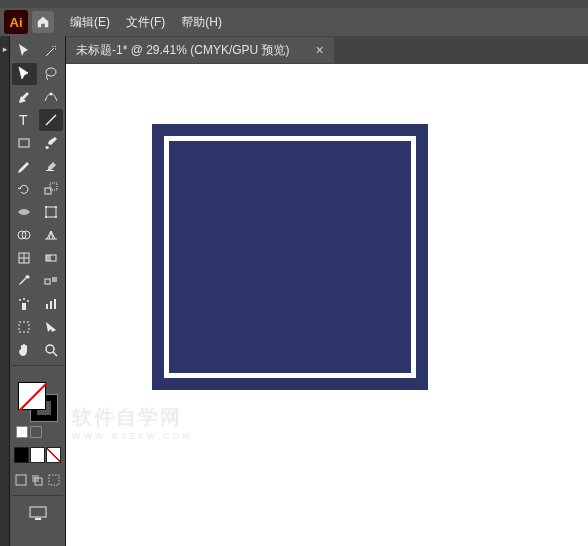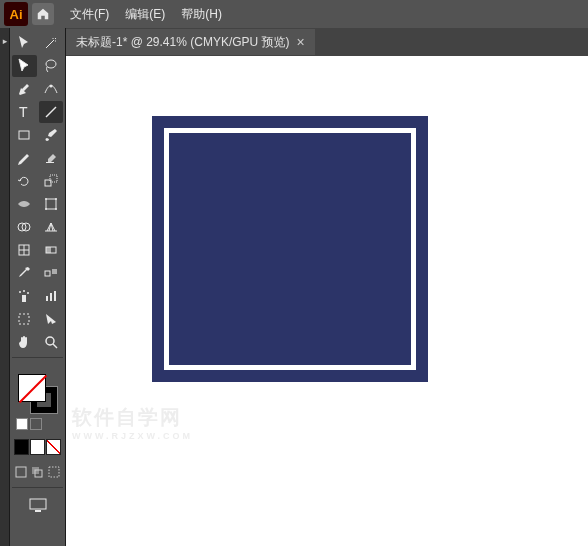--- a/index.html
+++ b/index.html
@@ -1,17 +1,17 @@
 <!DOCTYPE html>
 <html><head>
 <meta charset="utf-8">
 <style>
 * { margin: 0; padding: 0; box-sizing: border-box; font-family: "Microsoft YaHei", sans-serif; }
 body { background: #4a4a4a; width: 588px; height: 546px; overflow: hidden; display: flex; flex-direction: column; }
-.menubar { background: #535353; height: 28px; display: flex; align-items: center; padding-left: 4px; }
+.menubar { background: #535353; height: 28px; display: flex; align-items: center; padding-left: 4px; margin-top: 8px; }
 .app-icon { width: 24px; height: 24px; background: #310000; border-radius: 3px; display: flex; align-items: center; justify-content: center; color: #ff9a00; font-weight: bold; font-size: 13px; margin-right: 4px; }
 .home-btn { width: 22px; height: 22px; background: #6a6a6a; border-radius: 3px; display: flex; align-items: center; justify-content: center; margin-right: 8px; }
 .menu-item { color: #e8e8e8; font-size: 12px; padding: 0 8px; height: 28px; display: flex; align-items: center; cursor: pointer; }
 .workspace { flex: 1; display: flex; }
 .sidebar-strip { width: 10px; background: #323232; border-right: 1px solid #1a1a1a; }
 .expand-btn { width: 10px; height: 26px; display: flex; align-items: center; justify-content: center; color: #ccc; font-size: 9px; }
 .toolbox { width: 56px; background: #535353; border-right: 1px solid #1a1a1a; padding: 4px 2px; display: flex; flex-direction: column; gap: 1px; }
 .tool-row { display: flex; gap: 2px; }
 .tool { width: 25px; height: 22px; display: flex; align-items: center; justify-content: center; cursor: pointer; color: #e8e8e8; border-radius: 2px; }
 .tool.active { background: #323232; }
@@ -24,41 +24,41 @@
 .stroke-box::after { content: ''; position: absolute; top: 6px; left: 6px; width: 14px; height: 14px; background: #535353; }
 .mini-swatches { display: flex; gap: 2px; margin: 2px; }
 .mini-sw { width: 12px; height: 12px; border: 1px solid #888; }
 .color-row { display: flex; gap: 1px; margin: 4px 2px; }
 .csw { width: 16px; height: 16px; border: 1px solid #222; }
 .draw-modes { display: flex; gap: 2px; margin: 4px 2px; justify-content: center; }
 .dmode { width: 15px; height: 15px; display: flex; align-items: center; justify-content: center; color: #ccc; }
 .screen-mode { margin: 6px 2px; display: flex; justify-content: center; }
 .doc-area { flex: 1; background: #323232; display: flex; flex-direction: column; }
 .tab-bar { height: 28px; background: #434343; display: flex; align-items: center; }
-.doc-tab { background: #535353; height: 26px; padding: 0 10px; display: flex; align-items: center; color: #e0e0e0; font-size: 12px; gap: 7px; }
+.doc-tab { background: #535353; height: 26px; padding: 0 10px; display: flex; align-items: center; color: #e0e0e0; font-size: 12px; gap: 26px; }
 .tab-close { color: #ccc; font-size: 14px; cursor: pointer; }
 .canvas-viewport { flex: 1; background: #fff; position: relative; overflow: hidden; }
 .artwork { position: absolute; top: 60px; left: 86px; width: 276px; height: 266px; background: #2c3468; }
 .artwork-inner { position: absolute; top: 12px; left: 12px; right: 12px; bottom: 12px; border: 5px solid #fff; }
 .watermark { position: absolute; bottom: 105px; left: 6px; color: #ccc; opacity: 0.35; font-size: 20px; font-weight: bold; letter-spacing: 2px; pointer-events: none; }
 .watermark small { display: block; font-size: 9px; letter-spacing: 3px; }
 .divider { height: 1px; background: #3a3a3a; margin: 3px 0; }
 </style>
 </head>
 <body>
 
 <div class="menubar">
   <div class="app-icon">Ai</div>
   <div class="home-btn">
     <svg viewBox="0 0 16 16" width="14" height="14">
         <path fill="#e8e8e8" d="M8 2l6 5v7h-4v-4H6v4H2V7z"></path>
       </svg>
   </div>
+  <div class="menu-item">编辑(E)</div>
   <div class="menu-item">文件(F)</div>
-  <div class="menu-item">编辑(E)</div>
   <div class="menu-item">帮助(H)</div>
 </div>
 
 <div class="workspace">
   <div class="sidebar-strip">
     <div class="expand-btn">▸</div>
   </div>
 
   <div class="toolbox">
     <div class="tool-row">

